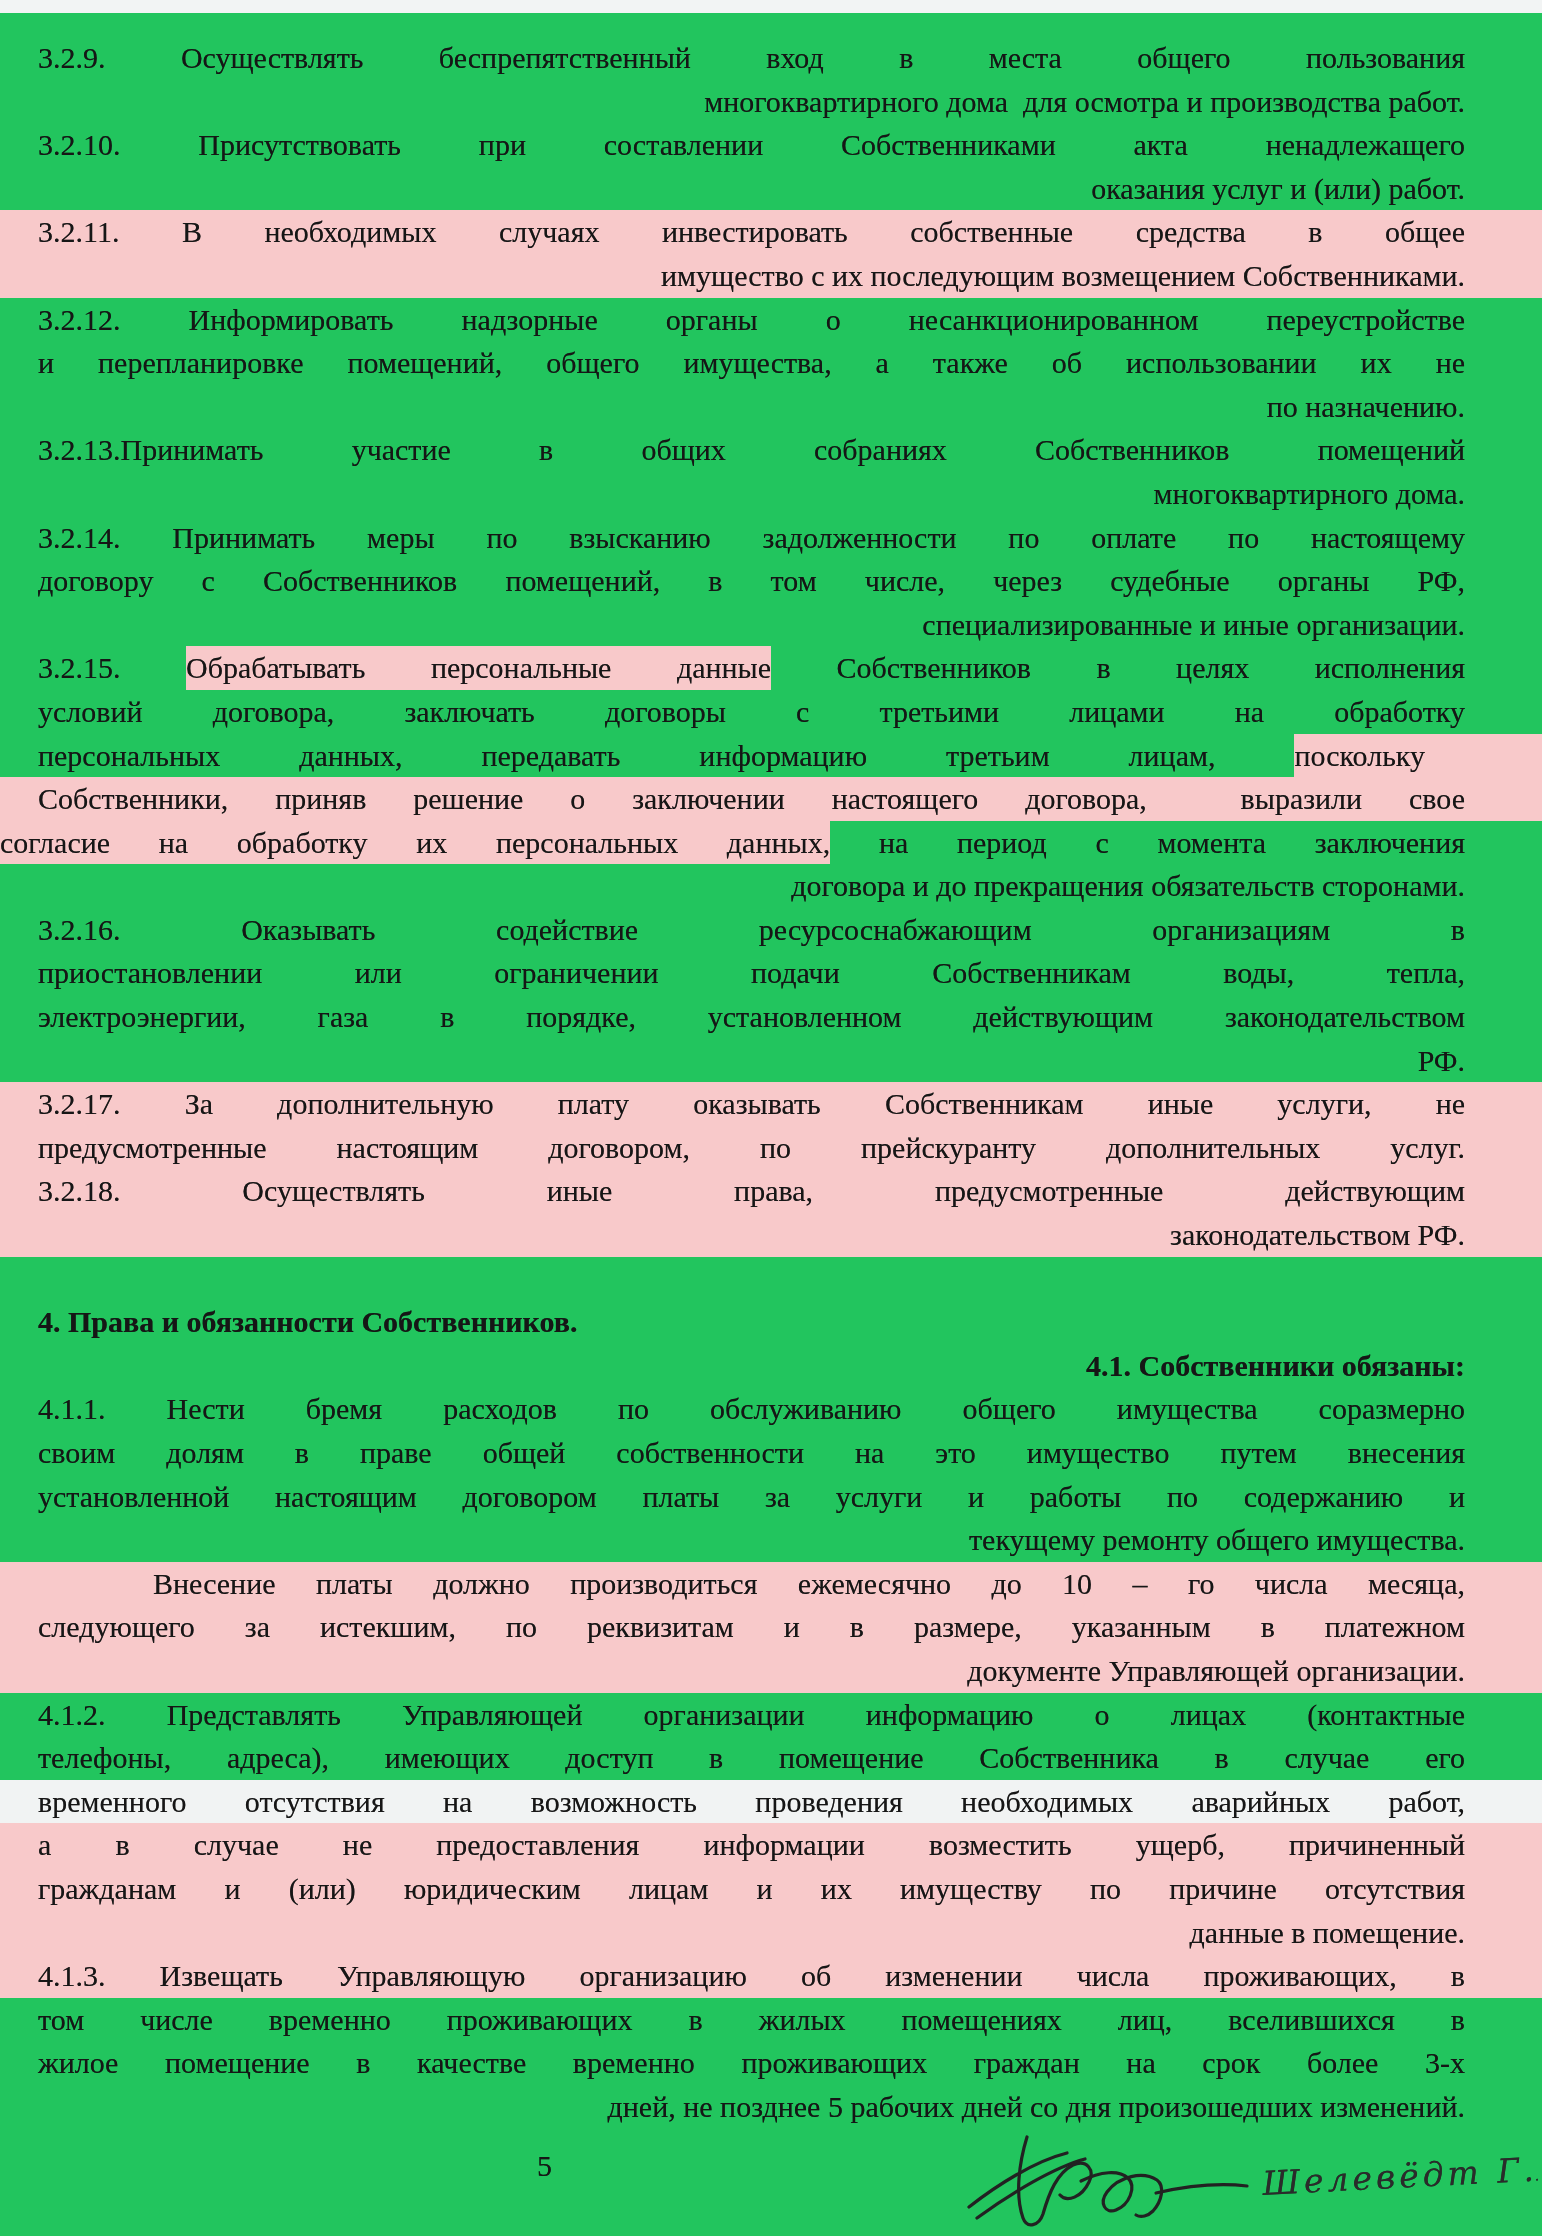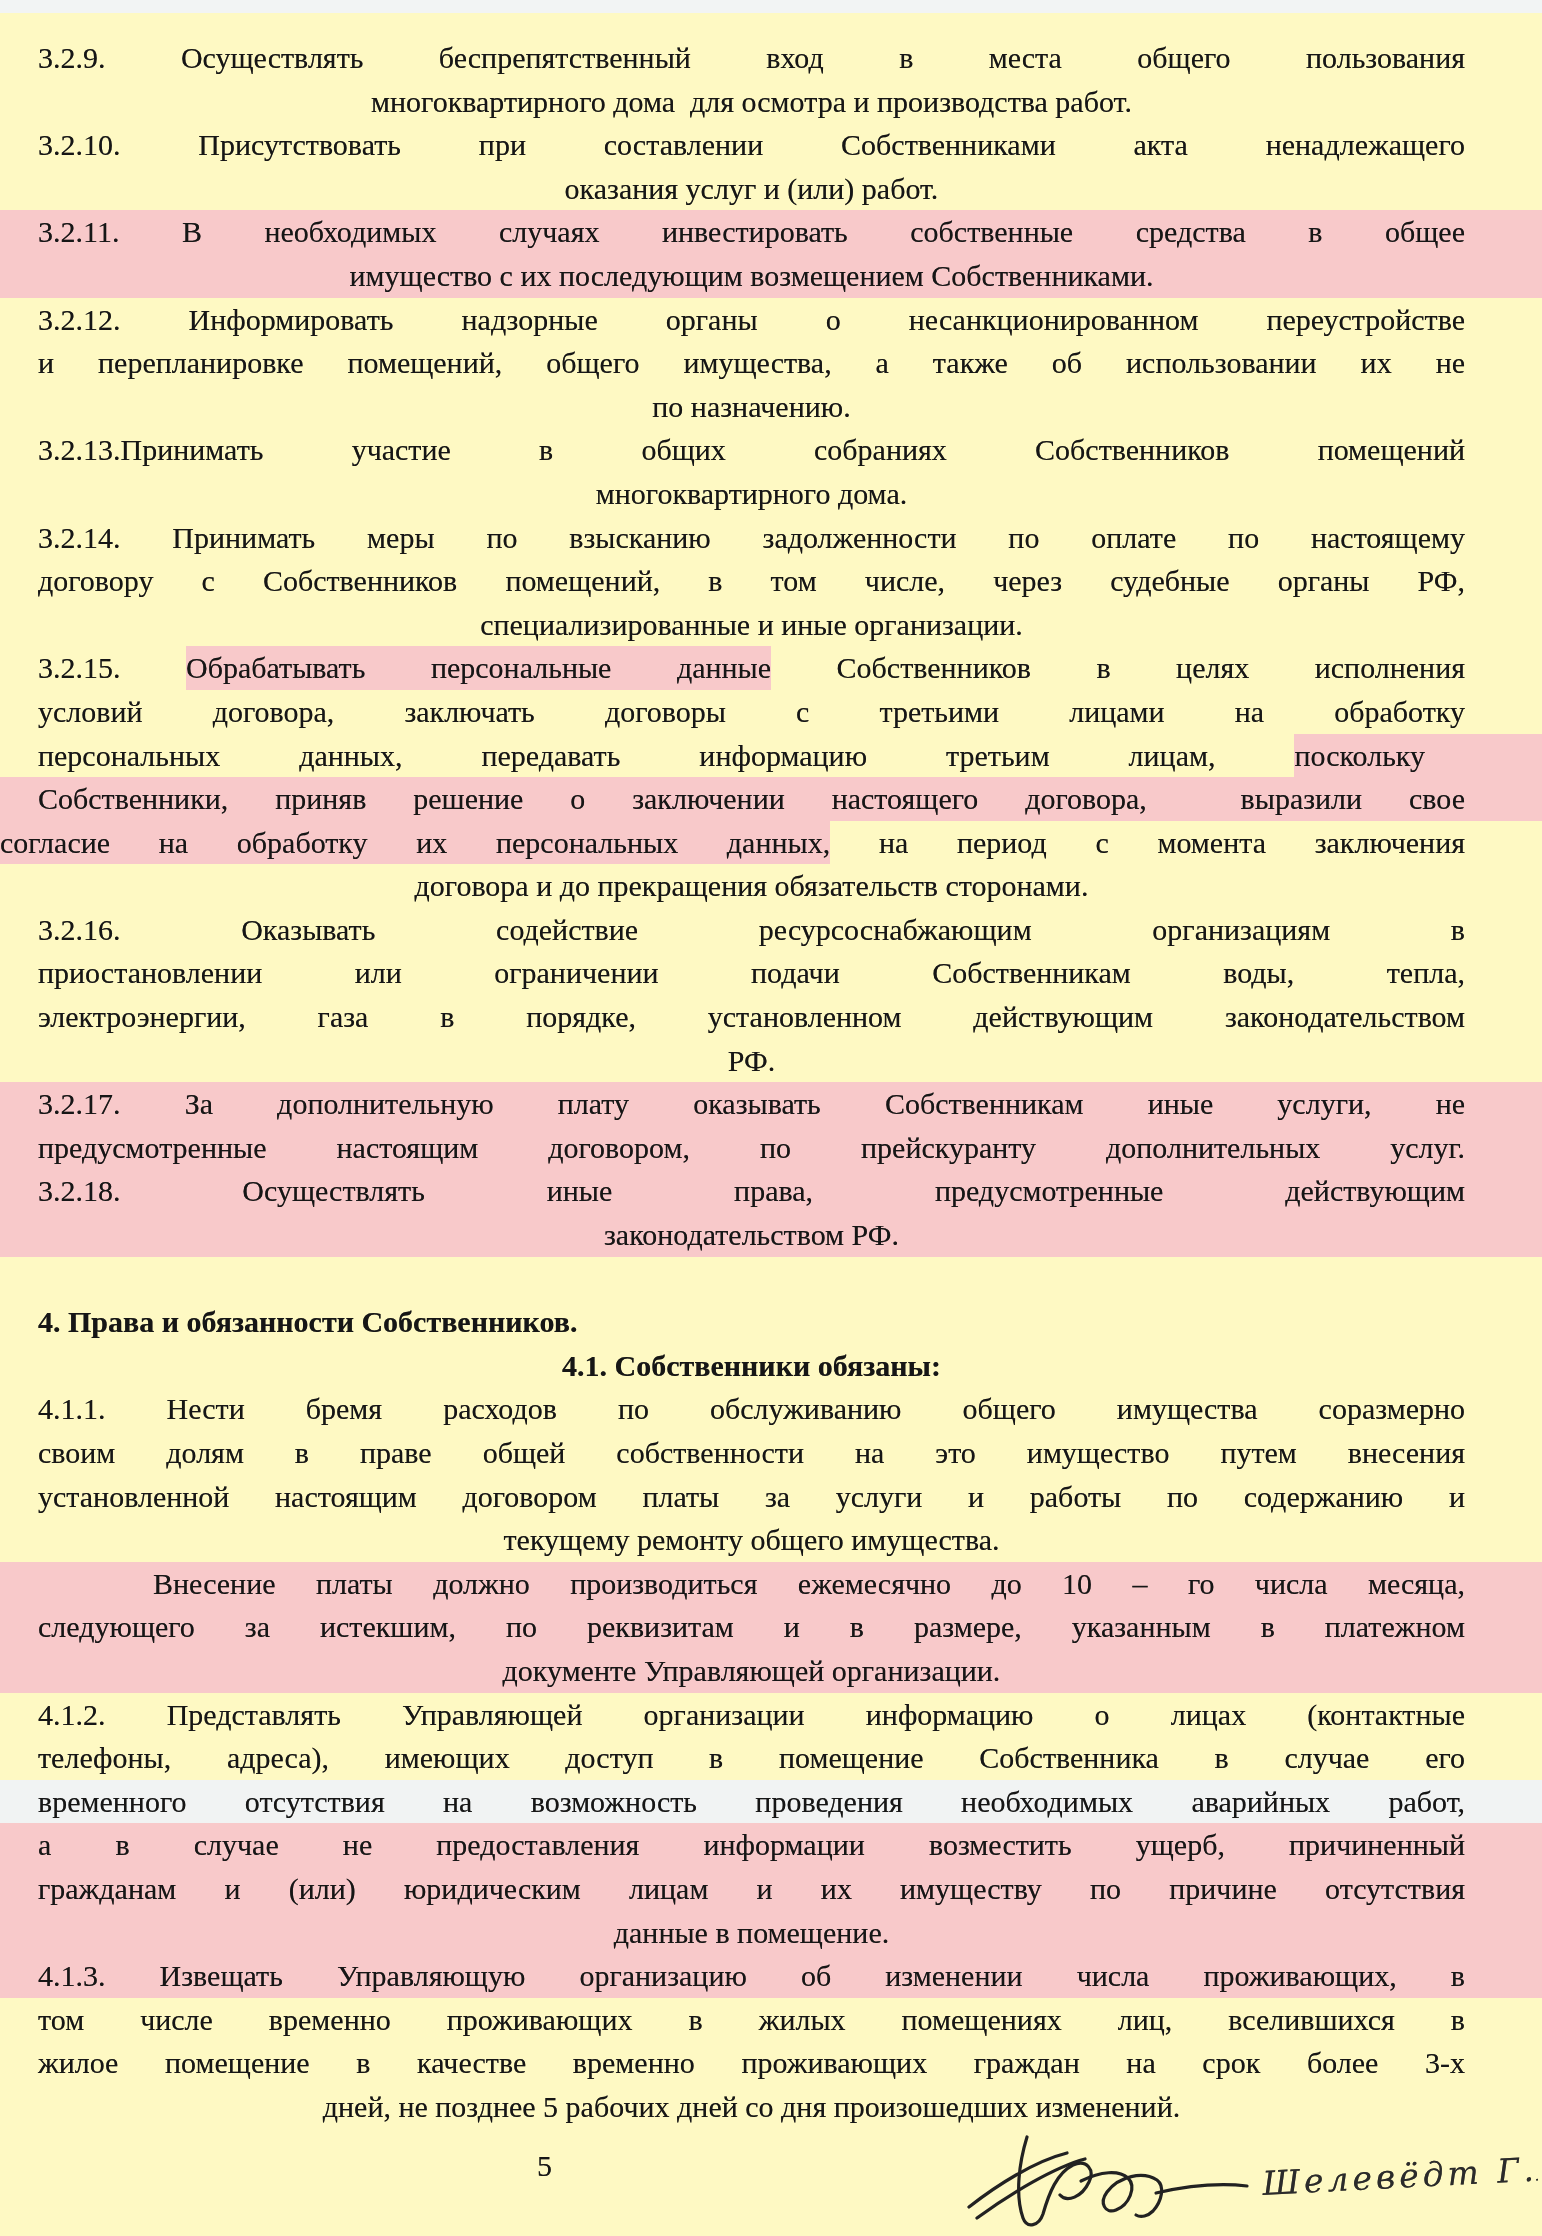--- a/index.html
+++ b/index.html
@@ -1,37 +1,37 @@
 <!DOCTYPE html>
 <html lang="ru" style="--hl: #f8c9ca;"><head>
 <meta charset="utf-8">
 <style>
   html,body{margin:0;padding:0;background:#e9e9e9;}
   .page{
     position:relative;
     width:1542px;height:2236px;
-    background:#fef9c3;
+    background:#22c55e;
     color:#161616;
     font-family:"Liberation Serif","DejaVu Serif",serif;
     overflow:hidden;
     text-shadow:0 0 .5px rgba(0,0,0,.55);
   }
   .scan-top-strip{position:absolute;top:0;left:0;width:100%;height:13px;background:#f2f4f4;}
   .doc-body{position:relative;padding-top:36px;}
   .line{
     position:relative;
     height:43.6px;line-height:43.6px;
     font-size:30px;
     padding-left:38px;padding-right:77px;
     white-space:pre-wrap;
     overflow:hidden;
   }
   .line.just{text-align:justify;}
   .line.just::after{content:"";display:inline-block;width:100%;height:0;}
-  .line.left{text-align:center;}
+  .line.left{text-align:right;}
   .line.center{text-align:left;}
   .line.bold{font-weight:bold;}
   .line.blank{height:43.6px;}
   .line.grayband{background:#f1f3f3;}
   .hlrow{background:var(--hl,#f8c9ca);}
   .hl{background:var(--hl,#f8c9ca);padding-top:8px;padding-bottom:9px;}
   .hl.bleed-left{margin-left:-38px;}
   .hl.bleed-right{margin-right:-77px;padding-right:117px;}
   .footer{position:relative;height:105px;}
   .page-number{

